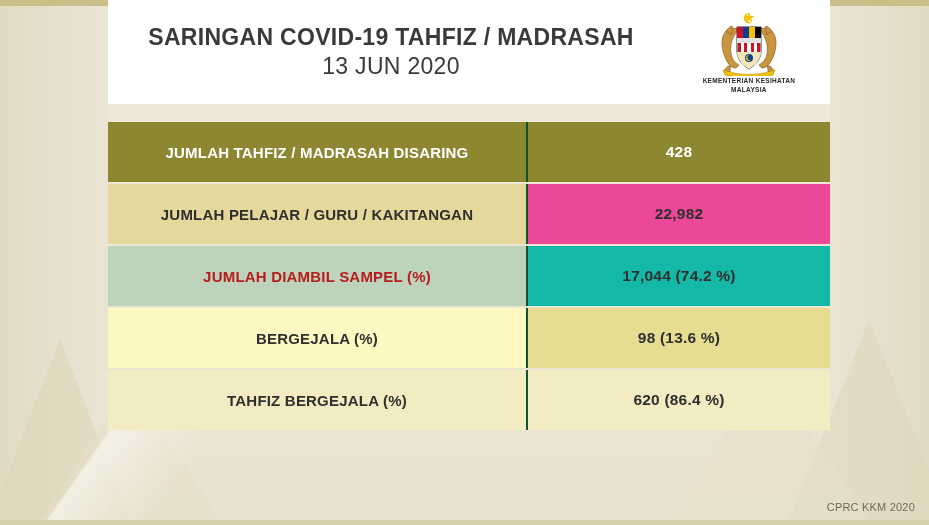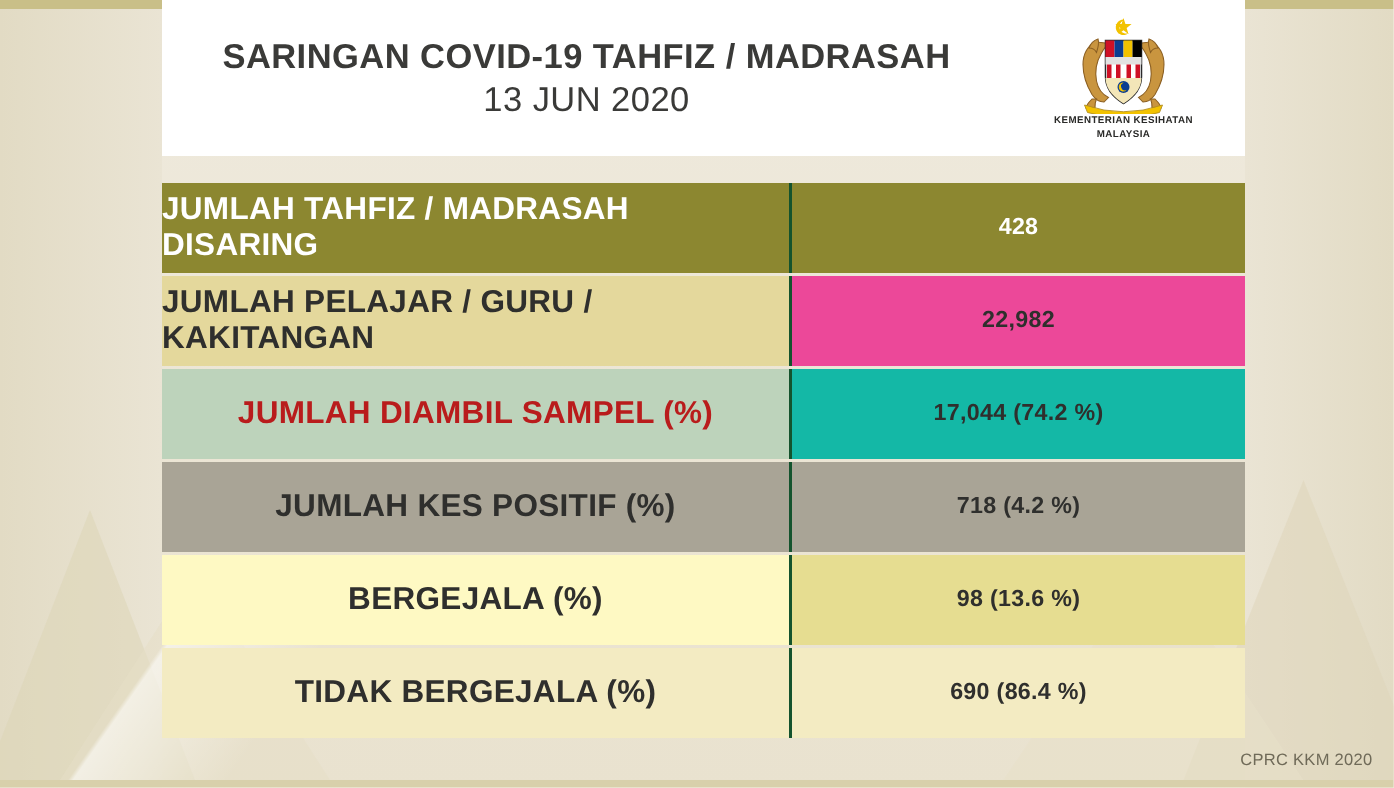--- a/index.html
+++ b/index.html
@@ -144,21 +144,21 @@
   .row {
     display: flex;
     height: 60px;
     margin-bottom: 2px;
   }
   .cell-label {
     width: 418px;
     display: flex;
     align-items: center;
     justify-content: center;
-    font-size: 21px;
+    font-size: 15px;
     font-weight: bold;
     letter-spacing: 0.2px;
   }
   .cell-value {
     flex: 1;
     display: flex;
     align-items: center;
     justify-content: center;
     font-size: 15.5px;
     font-weight: bold;
@@ -246,26 +246,22 @@
   </div>
   <div class="row">
     <div class="cell-label" style="background:#e4d89c;color:#2f2f2d;">JUMLAH PELAJAR / GURU / KAKITANGAN</div>
     <div class="cell-value" style="background:#ec4899;color:#2f2f2d;">22,982</div>
   </div>
   <div class="row">
     <div class="cell-label" style="background:#bdd3bb;color:#b91c1c;">JUMLAH DIAMBIL SAMPEL (%)</div>
     <div class="cell-value" style="background:#14b8a6;color:#2f2f2d;">17,044 (74.2 %)</div>
   </div>
   <div class="row">
-    <div class="cell-label" style="background:#a9a496;color:#2f2f2d;">JUMLAH KES POSITIF (%)</div>
-    <div class="cell-value" style="background:#a9a496;color:#2f2f2d;">718 (4.2 %)</div>
-  </div>
-  <div class="row">
     <div class="cell-label" style="background:#fef9c3;color:#2f2f2d;">BERGEJALA (%)</div>
     <div class="cell-value" style="background:#e6dd91;color:#2f2f2d;">98 (13.6 %)</div>
   </div>
   <div class="row">
-    <div class="cell-label" style="background:#f3ebc2;color:#2f2f2d;">TIDAK BERGEJALA (%)</div>
-    <div class="cell-value" style="background:#f3ebc2;color:#2f2f2d;">690 (86.4 %)</div>
+    <div class="cell-label" style="background:#f3ebc2;color:#2f2f2d;">TAHFIZ BERGEJALA (%)</div>
+    <div class="cell-value" style="background:#f3ebc2;color:#2f2f2d;">620 (86.4 %)</div>
   </div>
 </div>
 
 <div class="footer-note">CPRC KKM 2020</div>
 
 </body></html>

